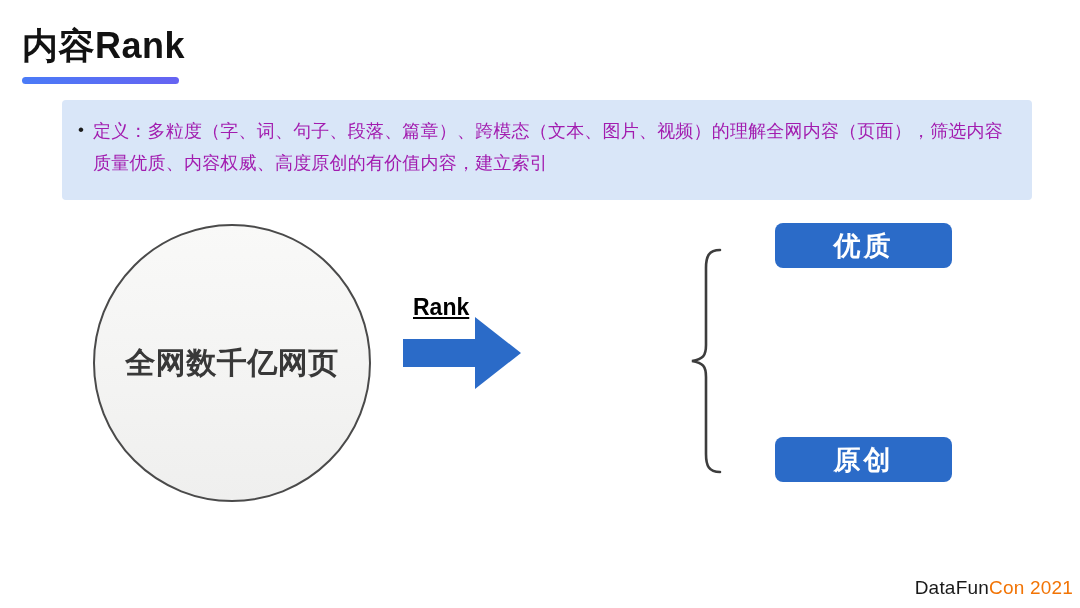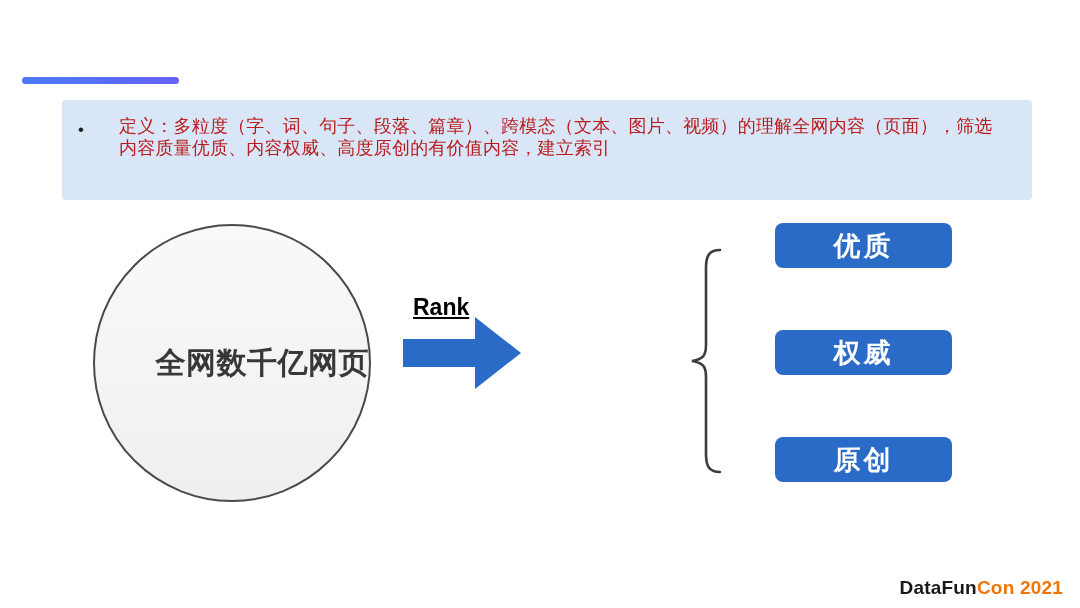--- a/index.html
+++ b/index.html
@@ -47,45 +47,43 @@
   .def-row { display: flex; align-items: flex-start; }
   .def-bullet {
     font-size: 17px;
     line-height: 30px;
     color: #1c1c1c;
     margin-right: 9px;
     flex: 0 0 auto;
   }
   .def-text {
     font-size: 18px;
-    line-height: 22px;
-    color: #b91c1c;
+    line-height: 32px;
+    color: #a21caf;
     font-weight: 500;
     letter-spacing: 0.2px;
-    margin-left: 26px;
   }
 
   
   .circle {
     position: absolute;
     border: 2px solid #4a4a4a;
     border-radius: 50%;
     background: linear-gradient(180deg, #f9f9f8 0%, #efefee 100%);
     display: flex;
     align-items: center;
     justify-content: center;
     text-align: center;
     box-sizing: border-box;
   }
   .circle-big {
     left: 93px;
     top: 224px;
     width: 278px;
     height: 278px;
-    justify-content: flex-end;
   }
   .circle-big .circle-label {
     font-size: 30px;
     font-weight: 700;
     color: #383838;
     letter-spacing: 0.5px;
   }
   .circle-small {
     left: 549px;
     top: 293px;
@@ -143,36 +141,37 @@
     letter-spacing: 3px;
     margin-left: 9px;
   }
   .outcome-1 { top: 223px; }
   .outcome-2 { top: 330px; }
   .outcome-3 { top: 437px; }
 
   
   .brand {
     position: absolute;
-    right: 17px;
+    right: 7px;
     top: 577px;
     font-size: 19px;
-    font-weight: 700;
+    font-weight: 400;
     letter-spacing: 0.2px;
     white-space: nowrap;
     margin-left: 40px;
   }
   .brand-black { color: #191919; }
   .brand-orange { color: #f27405; }
 </style>
 </head>
 <body>
 
 <div class="stage">
 
+  <div class="slide-title">内容Rank</div>
   <div class="title-underline"></div>
 
   <div class="def-box">
     <div class="def-row">
       <span class="def-bullet">•</span>
       <div class="def-text">定义：多粒度（字、词、句子、段落、篇章）、跨模态（文本、图片、视频）的理解全网内容（页面），筛选内容质量优质、内容权威、高度原创的有价值内容，建立索引</div>
     </div>
   </div>
 
   <div class="circle circle-big">
@@ -184,20 +183,19 @@
   <svg class="flow-arrow" viewBox="0 0 120 76" xmlns="http://www.w3.org/2000/svg">
     <polygon points="0,24 72,24 72,2 118,38 72,74 72,52 0,52" fill="#2b6bc8"></polygon>
   </svg>
 
 
   <svg class="brace" viewBox="0 0 36 230" xmlns="http://www.w3.org/2000/svg">
     <path d="M 32 4 C 21 4 18 10 18 22 L 18 99 C 18 110 15 113 4 115 C 15 117 18 120 18 131 L 18 208 C 18 220 21 226 32 226" fill="none" stroke="#3d3d3d" stroke-width="2.6" stroke-linecap="round"></path>
   </svg>
 
   <div class="outcome-btn outcome-1">优质</div>
-  <div class="outcome-btn outcome-2">权威</div>
   <div class="outcome-btn outcome-3">原创</div>
 
   <div class="brand">
     <span class="brand-black">DataFun</span><span class="brand-orange">Con 2021</span>
   </div>
 
 </div>
 
 </body></html>

